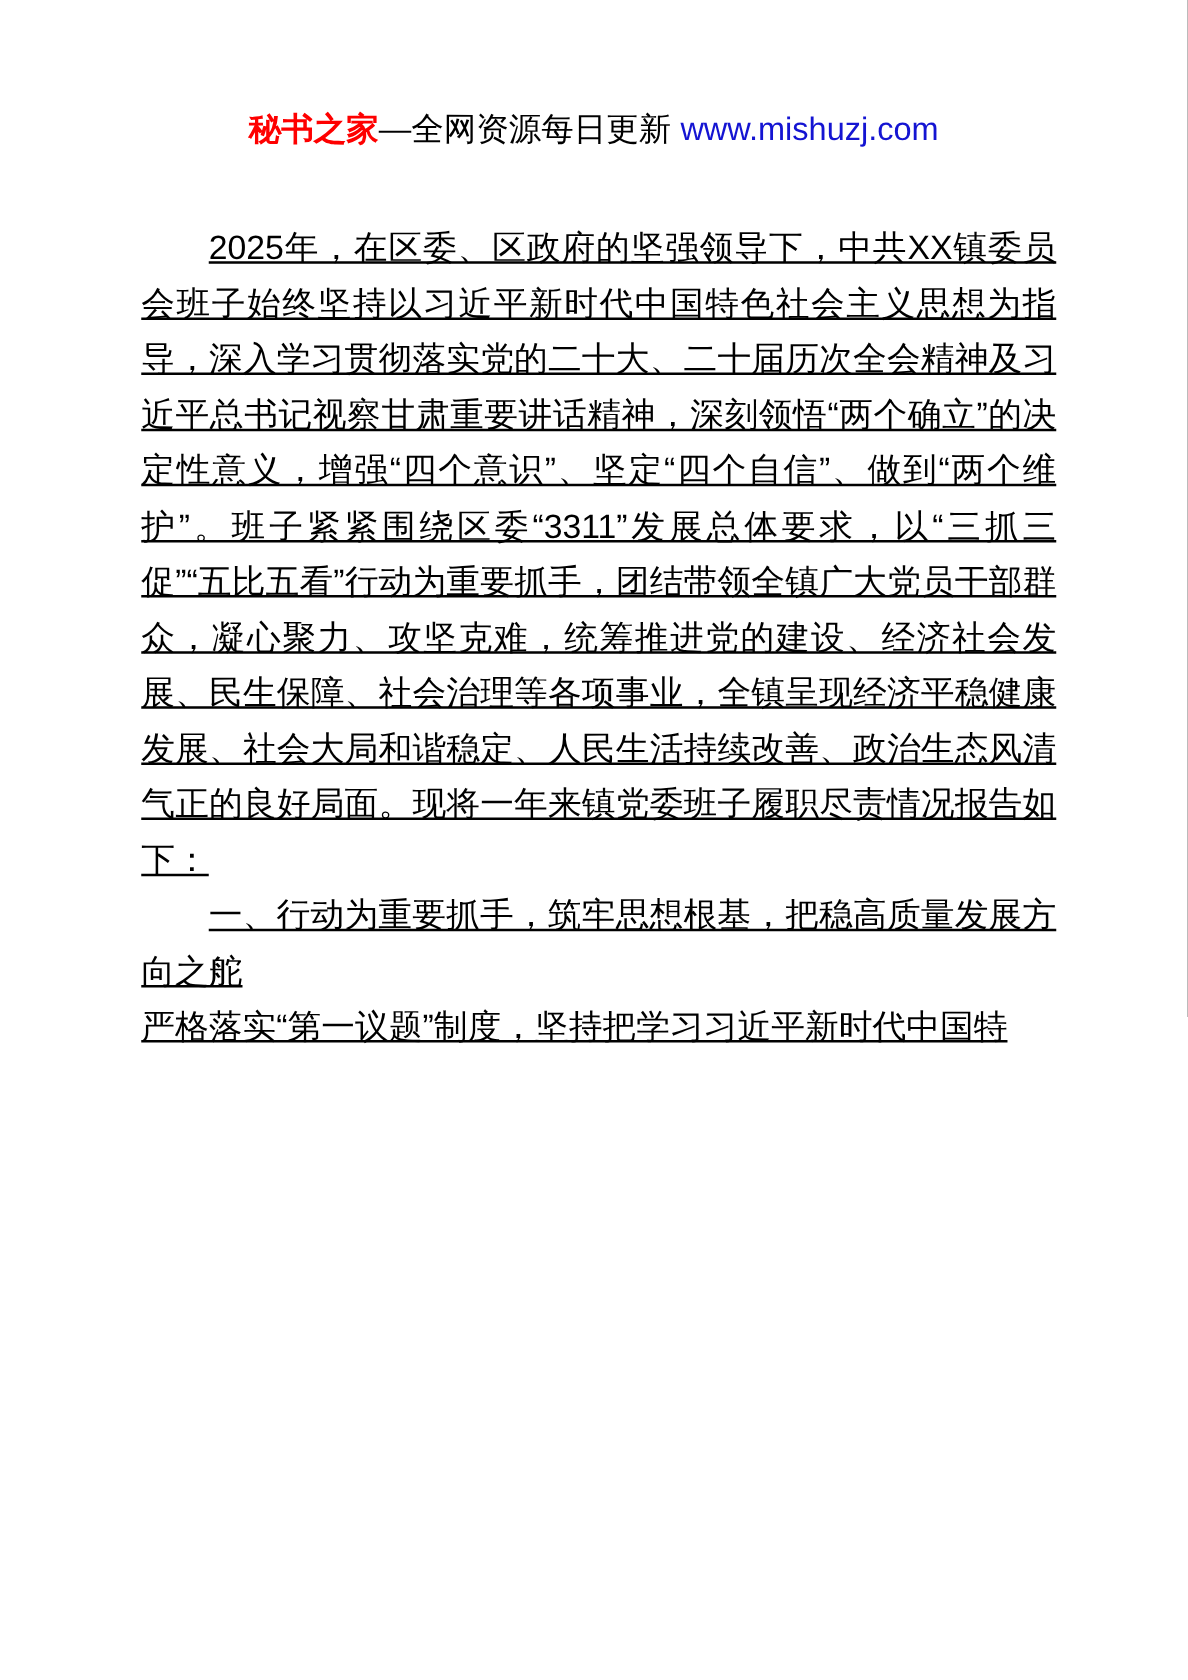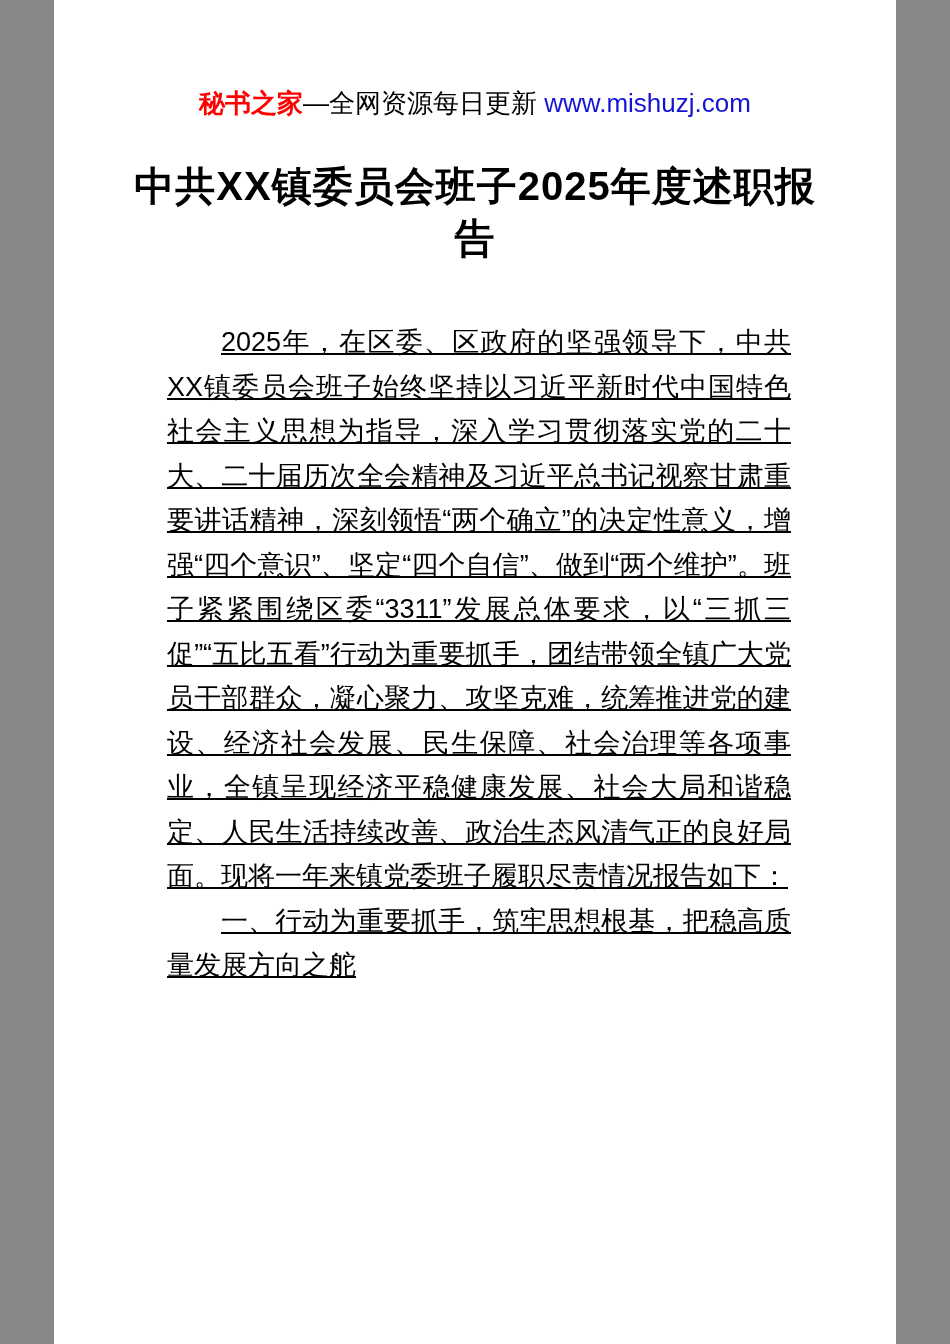--- a/index.html
+++ b/index.html
@@ -1,18 +1,18 @@
 <!DOCTYPE html>
 <html><head>
 <meta charset="utf-8">
 <style>
   html,body { margin:0; padding:0; background:#888; }
   .page {
     position:relative;
-    width:842px; height:1344px;
+    width:950px; height:1344px;
     margin:0 auto;
     background:#ffffff;
     font-family:"Liberation Sans", sans-serif;
     color:#000000;
     overflow:hidden;
   }
   .site-header {
     padding-top:86px;
     text-align:center;
     font-size:26px;
@@ -55,20 +55,20 @@
 </style>
 </head>
 <body>
 
 <div class="page">
 
   <div class="site-header">
     <span class="brand">秘书之家</span><span class="tagline">—全网资源每日更新 </span><a class="site-url">www.mishuzj.com</a>
   </div>
 
-  <h1 class="doc-title">中共XX镇委员会班子2025年度述职报告</h1>
 
   <div class="doc-body">
     <p class="para indent">2025年，在区委、区政府的坚强领导下，中共XX镇委员会班子始终坚持以习近平新时代中国特色社会主义思想为指导，深入学习贯彻落实党的二十大、二十届历次全会精神及习近平总书记视察甘肃重要讲话精神，深刻领悟“两个确立”的决定性意义，增强“四个意识”、坚定“四个自信”、做到“两个维护”。班子紧紧围绕区委“3311”发展总体要求，以“三抓三促”“五比五看”行动为重要抓手，团结带领全镇广大党员干部群众，凝心聚力、攻坚克难，统筹推进党的建设、经济社会发展、民生保障、社会治理等各项事业，全镇呈现经济平稳健康发展、社会大局和谐稳定、人民生活持续改善、政治生态风清气正的良好局面。现将一年来镇党委班子履职尽责情况报告如下：</p>
     <p class="para indent section-heading">一、行动为重要抓手，筑牢思想根基，把稳高质量发展方向之舵</p>
+    <p class="para">严格落实“第一议题”制度，坚持把学习习近平新时代中国特</p>
   </div>
 
 </div>
 
 </body></html>

